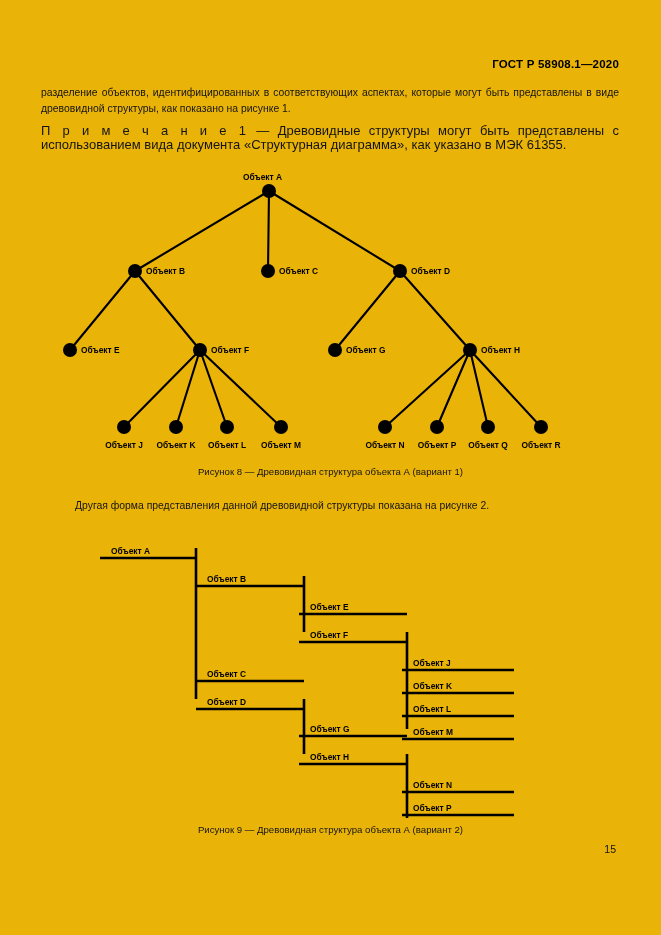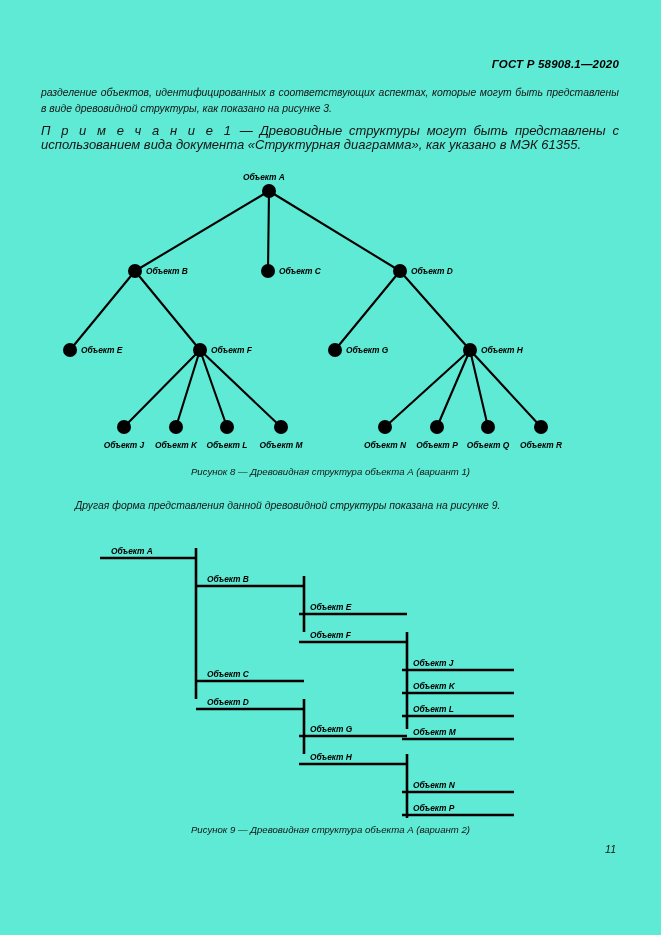--- a/index.html
+++ b/index.html
@@ -12,22 +12,21 @@
     height: 935px;
     position: relative;
     font-family: "Liberation Sans", sans-serif;
     color: #000000;
     overflow: hidden;
   }
 
   .page {
     position: absolute;
     inset: 0;
-    background: #5eead4;
-    font-style: italic;
+    background: #eab308;
   }
 
   
   .doc-header {
     position: absolute;
     top: 58px;
     right: 42px;
     font-size: 11.5px;
     font-weight: bold;
     letter-spacing: 0.2px;
@@ -112,21 +111,21 @@
     fill: #000000;
   }
 </style>
 </head>
 <body>
 
 <div class="page">
 
   <div class="doc-header">ГОСТ Р 58908.1—2020</div>
 
-  <div class="para p1">разделение объектов, идентифицированных в соответствующих аспектах, которые могут быть представлены в виде древовидной структуры, как показано на рисунке 3.</div>
+  <div class="para p1">разделение объектов, идентифицированных в соответствующих аспектах, которые могут быть представлены в виде древовидной структуры, как показано на рисунке 1.</div>
 
   <div class="para note"><span class="note-label">П р и м е ч а н и е  1</span><span> — Древовидные структуры могут быть представлены с использованием вида документа «Структурная диаграмма», как указано в МЭК 61355.</span></div>
 
   <div class="fig8">
     <svg width="661" height="300" viewBox="0 0 661 300">
       <g id="fig8-edges">
           <line x1="269" y1="31" x2="135" y2="111" stroke="#000000" stroke-width="2.1" stroke-linecap="round"></line>
           <line x1="269" y1="31" x2="268" y2="111" stroke="#000000" stroke-width="2.1" stroke-linecap="round"></line>
           <line x1="269" y1="31" x2="400" y2="111" stroke="#000000" stroke-width="2.1" stroke-linecap="round"></line>
           <line x1="135" y1="111" x2="70" y2="190" stroke="#000000" stroke-width="2.1" stroke-linecap="round"></line>
@@ -176,21 +175,21 @@
           <text x="385" y="288" text-anchor="middle" class="node-label">Объект N</text>
           <text x="437" y="288" text-anchor="middle" class="node-label">Объект P</text>
           <text x="488" y="288" text-anchor="middle" class="node-label">Объект Q</text>
           <text x="541" y="288" text-anchor="middle" class="node-label">Объект R</text>
         </g>
     </svg>
   </div>
 
   <div class="caption c8">Рисунок 8 — Древовидная структура объекта А (вариант 1)</div>
 
-  <div class="para p2">Другая форма представления данной древовидной структуры показана на рисунке 9.</div>
+  <div class="para p2">Другая форма представления данной древовидной структуры показана на рисунке 2.</div>
 
   <div class="fig9">
     <svg width="661" height="290" viewBox="0 0 661 290">
       <g id="fig9-connectors">
           <line x1="196" y1="20" x2="196" y2="171" stroke="#000000" stroke-width="2.6"></line>
           <line x1="304" y1="48" x2="304" y2="104" stroke="#000000" stroke-width="2.6"></line>
           <line x1="304" y1="171" x2="304" y2="226" stroke="#000000" stroke-width="2.6"></line>
           <line x1="407" y1="104" x2="407" y2="201" stroke="#000000" stroke-width="2.6"></line>
           <line x1="407" y1="226" x2="407" y2="323" stroke="#000000" stroke-width="2.6"></line>
         </g>
@@ -228,15 +227,15 @@
           <text x="413" y="260" text-anchor="start" class="b-label">Объект N</text>
           <text x="413" y="283" text-anchor="start" class="b-label">Объект P</text>
           <text x="413" y="306" text-anchor="start" class="b-label">Объект Q</text>
           <text x="413" y="329" text-anchor="start" class="b-label">Объект R</text>
         </g>
     </svg>
   </div>
 
   <div class="caption c9">Рисунок 9 — Древовидная структура объекта А (вариант 2)</div>
 
-  <div class="page-number">11</div>
+  <div class="page-number">15</div>
 
 </div>
 
 </body></html>

